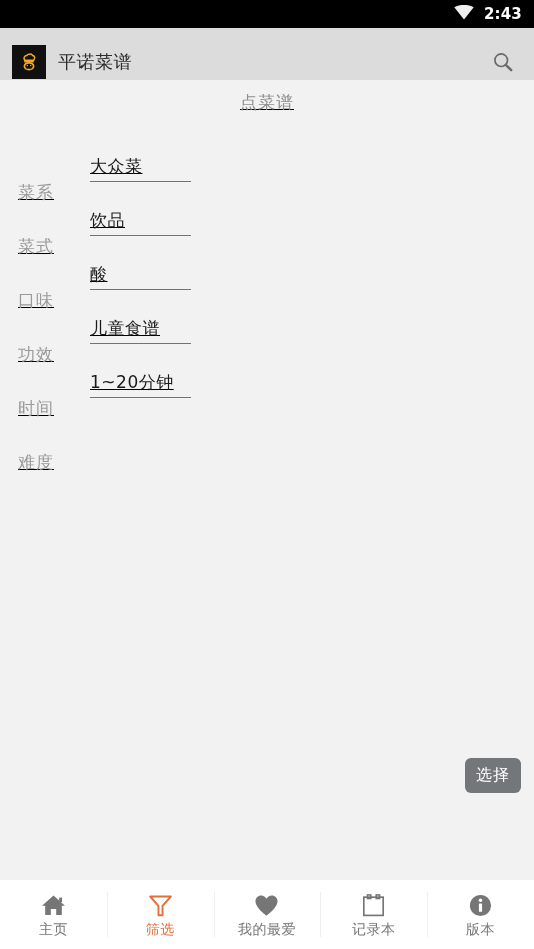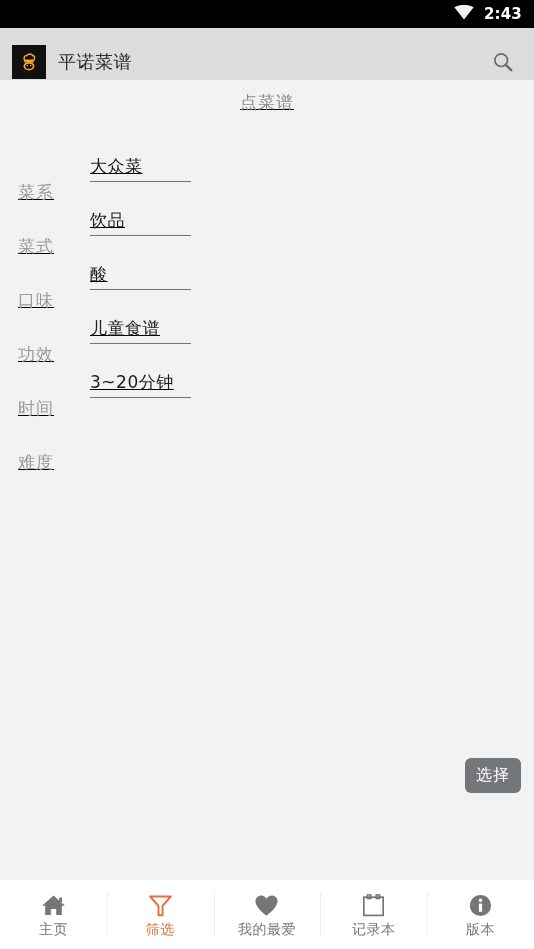--- a/index.html
+++ b/index.html
@@ -244,21 +244,21 @@
     <div class="form-row">
       <div class="form-label">功效</div>
       <div class="form-field">
         <span class="form-value">儿童食谱</span>
       </div>
     </div>
 
     <div class="form-row">
       <div class="form-label">时间</div>
       <div class="form-field">
-        <span class="form-value">3~20分钟</span>
+        <span class="form-value">1~20分钟</span>
       </div>
     </div>
 
     <div class="form-row">
       <div class="form-label">难度</div>
     </div>
 
   </div>
 
   <button class="select-btn">选择</button>

